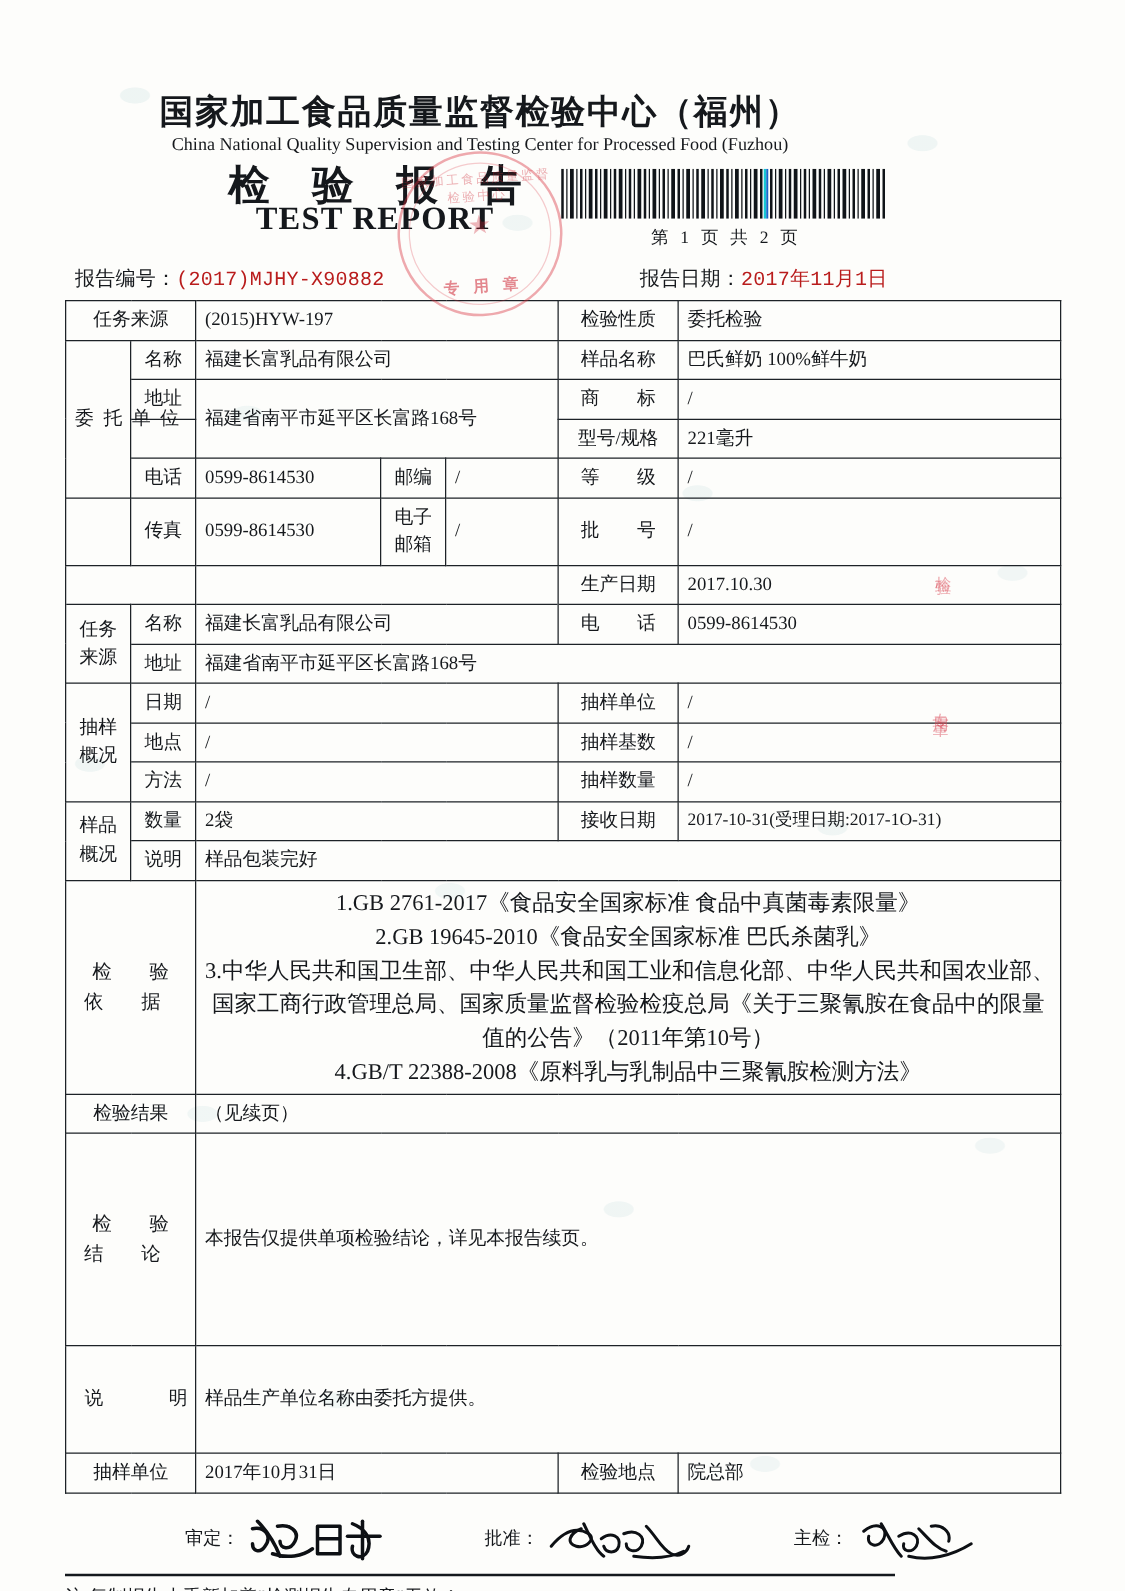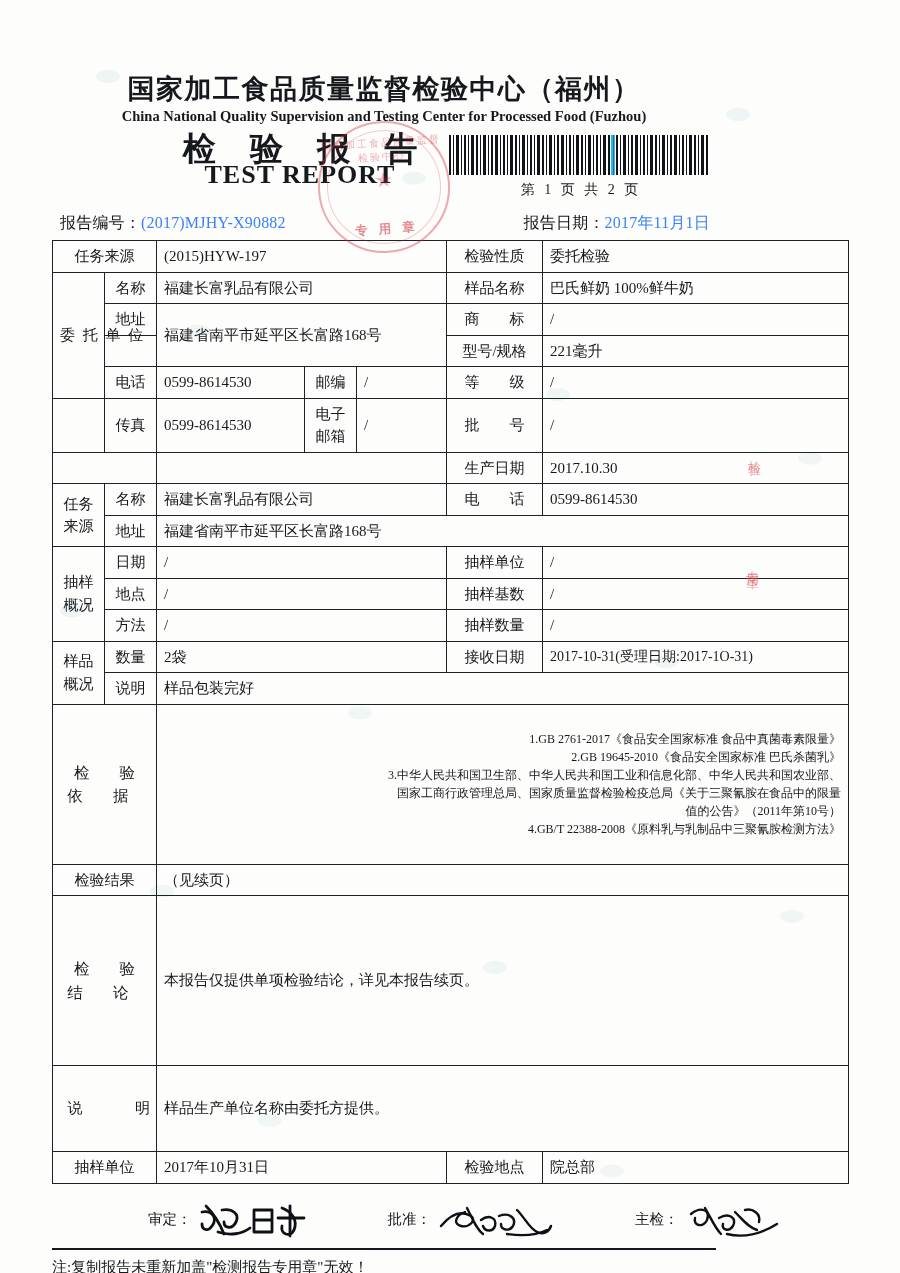--- a/index.html
+++ b/index.html
@@ -37,21 +37,21 @@
   .page { position:relative; width:768px; height:1273px; padding: 0 52px; z-index:2;}
 
   
   .hdr { text-align:center; padding-top:74px; position:relative;}
   .org-cn {
     font-size: 27px; letter-spacing: 1.5px; font-weight:700;
     font-family:"Liberation Serif","DejaVu Serif",serif;
     line-height:1.15;
   }
   .org-en {
-    font-size: 14.5px; font-weight:700; margin-top:3px;
+    font-size: 14.5px; font-weight:400; margin-top:3px;
     font-family:"Liberation Serif","DejaVu Serif",serif;
   }
   .title-wrap { position:relative; margin-top:4px; height:72px; }
   .title-cn {
     font-size: 33px; font-weight:700; letter-spacing: 13px;
     padding-left:13px; line-height:1.25;
     position:relative; left:-84px; top:0;
   }
   .title-en {
     font-size: 26px; font-weight:700; letter-spacing: 1px;
@@ -90,21 +90,21 @@
     position:absolute; left:50%; top:47px; transform:translateX(-50%);
     font-size:21px; color:rgba(205,35,50,.45); line-height:1;
   }
 
   
   .rptline{
     display:flex; justify-content:space-between; align-items:flex-end;
     font-size:16px; margin-top:12px; padding:0 6px 6px 8px;
   }
   .rptline .rd { letter-spacing:.2px; }
-  .rptline .rd .m { color:#3b82f6; }
+  .rptline .rd .m { color:#b91c1c;font-family:Liberation Mono, monospace; }
 
   
   table.main {
     width:100%; border-collapse:collapse;
     table-layout:fixed;
     font-size:15px;
   }
   table.main td {
     border:1px solid #1d2227;
     padding:4px 7px;
@@ -113,21 +113,21 @@
     background:transparent;
   }
   .lbl { text-align:center; white-space:nowrap; }
   .lbl-sp { text-align:center; white-space:nowrap; letter-spacing:.5em; text-indent:.5em;}
   .lbl-v {
     text-align:center; white-space:nowrap; line-height:1.9; letter-spacing:2px;
   }
   .val { text-align:left; }
   .tight { padding-top:1px; padding-bottom:1px; }
   .basis {
-    text-align:right; line-height:1.62; padding:9px 10px; font-size:12px;
+    text-align:center; line-height:1.62; padding:9px 10px; font-size:18px;
   }
   .basis div { white-space:nowrap; }
   .lblwide {
     text-align:center; line-height:2.35; letter-spacing:.85em; text-indent:.85em;
     font-size:15.5px;
   }
   .lbl2line{ text-align:center; line-height:1.35; }
 
   
   .sigrow{

